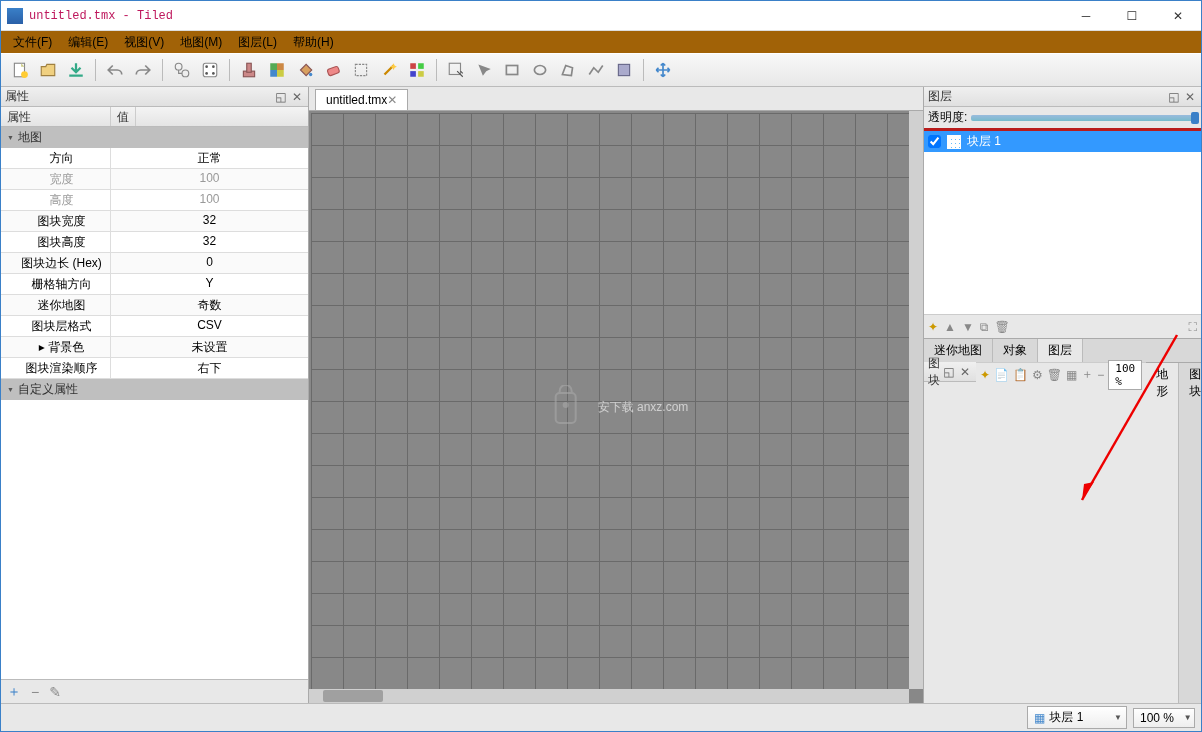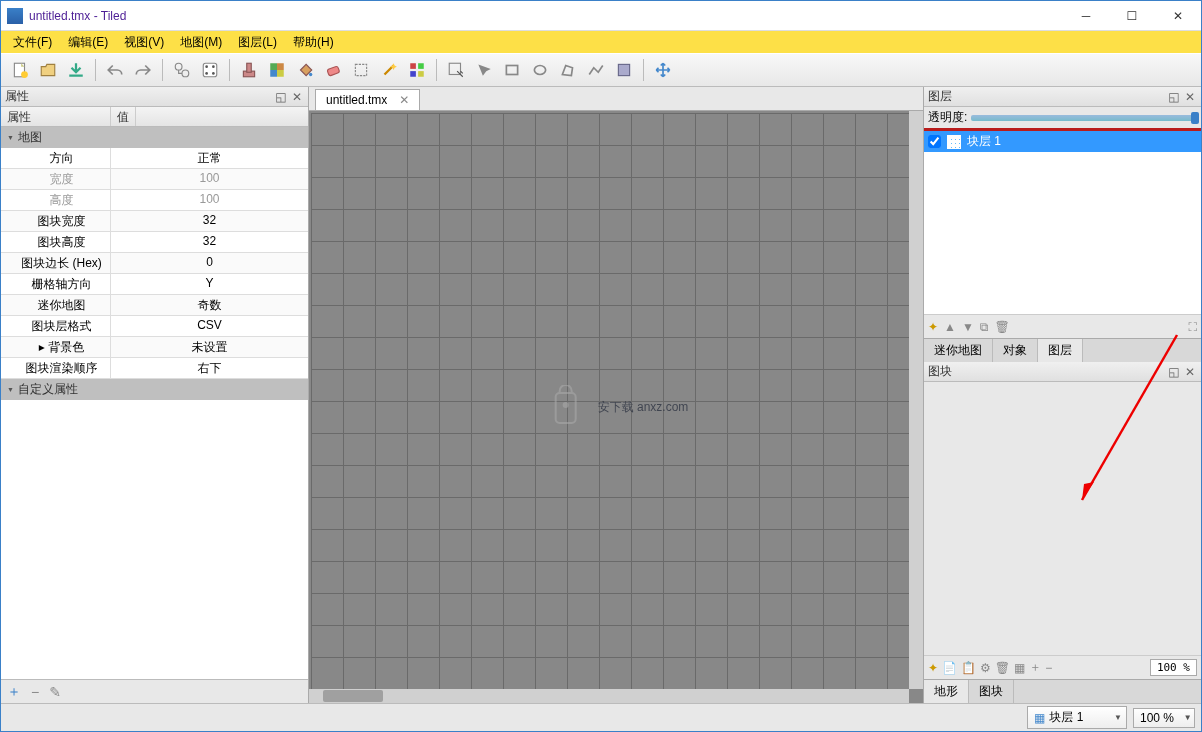--- a/index.html
+++ b/index.html
@@ -1,22 +1,22 @@
 <!DOCTYPE html>
 <html><head>
 <meta charset="utf-8">
 <style>
 * { box-sizing: border-box; margin: 0; padding: 0; font-family: "Microsoft YaHei", "SimSun", sans-serif; font-size: 12px; }
 body { background: #f0f0f0; width: 1202px; height: 732px; overflow: hidden; display: flex; flex-direction: column; border: 1px solid #3a80c8; }
 .titlebar { height: 30px; background: #fff; display: flex; align-items: center; padding-left: 6px; border-bottom: 1px solid #ddd; }
 .titlebar .app-icon { width: 16px; height: 16px; background: linear-gradient(#3a80c8, #2a60a8); margin-right: 6px; }
-.titlebar .title { flex: 1; color: #4c1d95; }
+.titlebar .title { flex: 1; color: #be185d; font-family: Liberation Mono, monospace; }
 .win-controls { display: flex; }
 .win-btn { width: 46px; height: 29px; display: flex; align-items: center; justify-content: center; color: #333; }
-.menubar { height: 22px; background: #fde047; display: flex; align-items: center; padding: 0 4px; }
+.menubar { height: 22px; background: #a16207; display: flex; align-items: center; padding: 0 4px; }
 .menu-item { padding: 2px 8px; cursor: default; }
 .toolbar { height: 34px; background: linear-gradient(#f8f8f8, #e8e8e8); border-top: 1px solid #fff; border-bottom: 1px solid #bbb; display: flex; align-items: center; padding: 0 6px; gap: 2px; }
 .tbtn { width: 26px; height: 26px; display: flex; align-items: center; justify-content: center; border: 1px solid transparent; border-radius: 2px; cursor: pointer; }
 .tsep { width: 1px; height: 22px; background: #bbb; margin: 0 4px; }
 .main-area { flex: 1; display: flex; min-height: 0; }
 .panel { background: #e8e8e8; display: flex; flex-direction: column; }
 .panel-header { height: 20px; background: linear-gradient(#f0f0f0, #e0e0e0); border-bottom: 1px solid #bbb; display: flex; align-items: center; padding: 0 4px; }
 .panel-header .ptitle { flex: 1; font-weight: normal; color: #333; }
 .panel-header .pctrl { width: 14px; height: 14px; margin-left: 2px; cursor: pointer; color: #666; display: flex; align-items: center; justify-content: center; }
 .left-panel { width: 308px; border-right: 1px solid #aaa; }
@@ -28,45 +28,45 @@
 .prop-group::before { content: "▼"; font-size: 7px; margin-right: 4px; color: #555; }
 .prop-row { display: flex; height: 21px; border-bottom: 1px solid #ddd; text-align: center; }
 .prop-row:nth-child(odd) { background: #fafafa; }
 .prop-row.disabled { color: #999; }
 .prop-row .pname { width: 110px; padding: 2px 6px 2px 18px; border-right: 1px solid #ddd; }
 .prop-row .pval { flex: 1; padding: 2px 6px; }
 .prop-toolbar { height: 24px; border-top: 1px solid #bbb; display: flex; align-items: center; padding: 0 6px; gap: 10px; }
 .prop-toolbar span { cursor: pointer; color: #3a80c8; font-size: 14px; }
 .center-area { flex: 1; display: flex; flex-direction: column; background: #888; min-width: 0; }
 .tab-strip { height: 24px; background: #e8e8e8; display: flex; align-items: flex-end; padding-left: 6px; border-bottom: 1px solid #aaa; }
-.doc-tab { background: #fff; border: 1px solid #aaa; border-bottom: none; padding: 3px 10px; display: flex; align-items: center; gap: 12px; font-family: monospace; font-size: 11px; }
+.doc-tab { background: #fff; border: 1px solid #aaa; border-bottom: none; padding: 3px 10px; display: flex; align-items: center; gap: 0; font-family: monospace; font-size: 11px; }
 .doc-tab .close-x { color: #888; cursor: pointer; }
 .canvas-wrap { flex: 1; background: #888; position: relative; overflow: hidden; }
 .grid-canvas { position: absolute; left: 2px; top: 2px; right: 14px; bottom: 14px; background: #888;
   background-image: linear-gradient(#6a6a6a 1px, transparent 1px), linear-gradient(90deg, #6a6a6a 1px, transparent 1px);
   background-size: 32px 32px; }
-.watermark { position: absolute; top: 50%; left: 50%; transform: translate(-50%, -50%); color: #0f172a; font-size: 32px; opacity: 0.6; display: flex; align-items: center; gap: 10px; }
+.watermark { position: absolute; top: 50%; left: 50%; transform: translate(-50%, -50%); color: #ffffff; font-size: 32px; opacity: 0.6; display: flex; align-items: center; gap: 10px; }
 .scrollbar-v { position: absolute; right: 0; top: 0; bottom: 14px; width: 14px; background: #d0d0d0; }
 .scrollbar-h { position: absolute; left: 0; bottom: 0; right: 14px; height: 14px; background: #d0d0d0; display: flex; }
 .scroll-thumb-h { width: 60px; height: 12px; background: #a0a0a0; margin: 1px 0 0 14px; border-radius: 2px; }
 .right-panel { width: 278px; border-left: 1px solid #aaa; display: flex; flex-direction: column; }
 .opacity-row { display: flex; align-items: center; padding: 2px 4px; background: #e8e8e8; border-bottom: 3px solid #b91c1c; }
 .opacity-slider { flex: 1; height: 6px; background: linear-gradient(#9bd, #7bc); border-radius: 2px; margin-left: 4px; position: relative; }
 .opacity-slider::after { content: ""; position: absolute; right: -2px; top: -3px; width: 8px; height: 12px; background: #3a80c8; border-radius: 2px; }
 .layer-list { flex: 1; background: #fff; }
 .layer-item { display: flex; align-items: center; padding: 2px 4px; gap: 6px; }
 .layer-item.sel { background: #3399ff; color: #fff; }
 .layer-item input[type=checkbox] { width: 13px; height: 13px; }
 .layer-grid-icon { width: 14px; height: 14px; background: repeating-linear-gradient(#fff 0 3px, transparent 3px 4px), repeating-linear-gradient(90deg, #fff 0 3px, transparent 3px 4px); background-color: #6bf; border: 1px solid #fff; }
 .layer-toolbar { height: 24px; background: #e8e8e8; border-top: 1px solid #ccc; display: flex; align-items: center; padding: 0 4px; gap: 6px; }
 .layer-toolbar span { color: #888; cursor: pointer; }
 .panel-tabs { display: flex; background: #d8d8d8; border-top: 1px solid #aaa; }
 .ptab { padding: 3px 10px; border-right: 1px solid #bbb; cursor: pointer; }
 .ptab.active { background: #e8e8e8; border-bottom: 1px solid #e8e8e8; margin-bottom: -1px; }
-.tileset-panel { flex: 1; display: flex; flex-direction: column; }
+.tileset-panel { flex: 1; display: flex; flex-direction: row; }
 .tileset-area { flex: 1; background: #e8e8e8; }
 .tileset-toolbar { height: 24px; border-top: 1px solid #ccc; display: flex; align-items: center; padding: 0 4px; gap: 4px; }
 .tileset-toolbar span { color: #888; cursor: pointer; }
 .zoom-box { margin-left: auto; border: 1px solid #aaa; padding: 1px 6px; background: #fff; font-family: monospace; font-size: 11px; }
 .bottom-bar { height: 28px; background: #e8e8e8; border-top: 1px solid #bbb; display: flex; align-items: center; justify-content: flex-end; padding: 0 6px; gap: 6px; }
 .combo { border: 1px solid #aaa; background: linear-gradient(#fff, #eee); padding: 2px 20px 2px 6px; position: relative; min-width: 100px; display: flex; align-items: center; gap: 4px; }
 .combo::after { content: "▼"; position: absolute; right: 4px; font-size: 8px; color: #555; }
 .combo.small { min-width: 50px; font-family: monospace; font-size: 11px; }
 .red-arrow { position: absolute; right: 20px; top: 330px; pointer-events: none; }
 svg.ico { width: 18px; height: 18px; }

